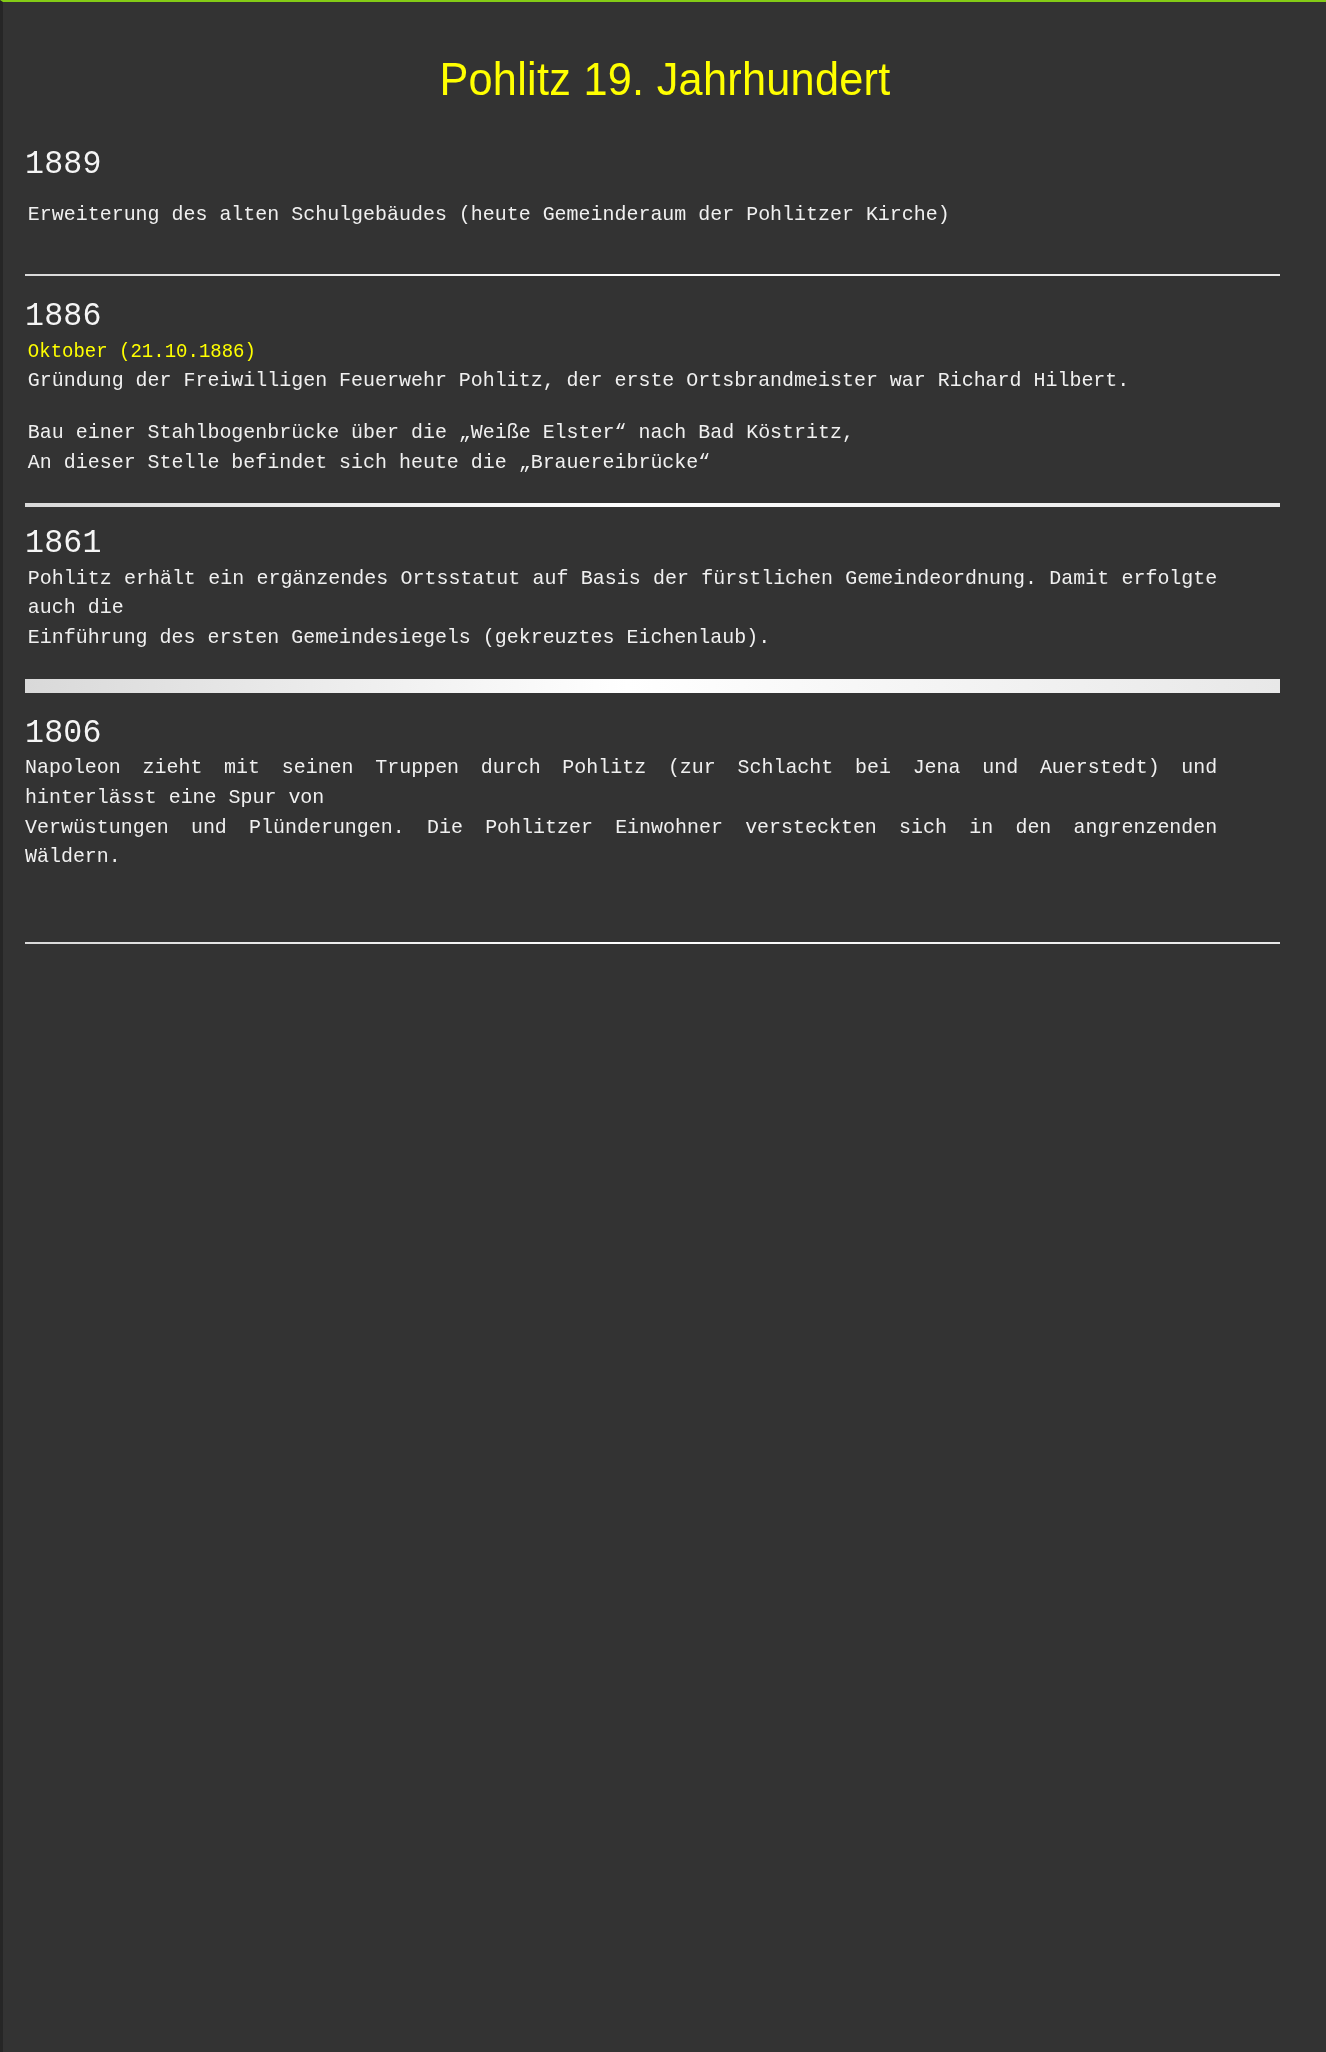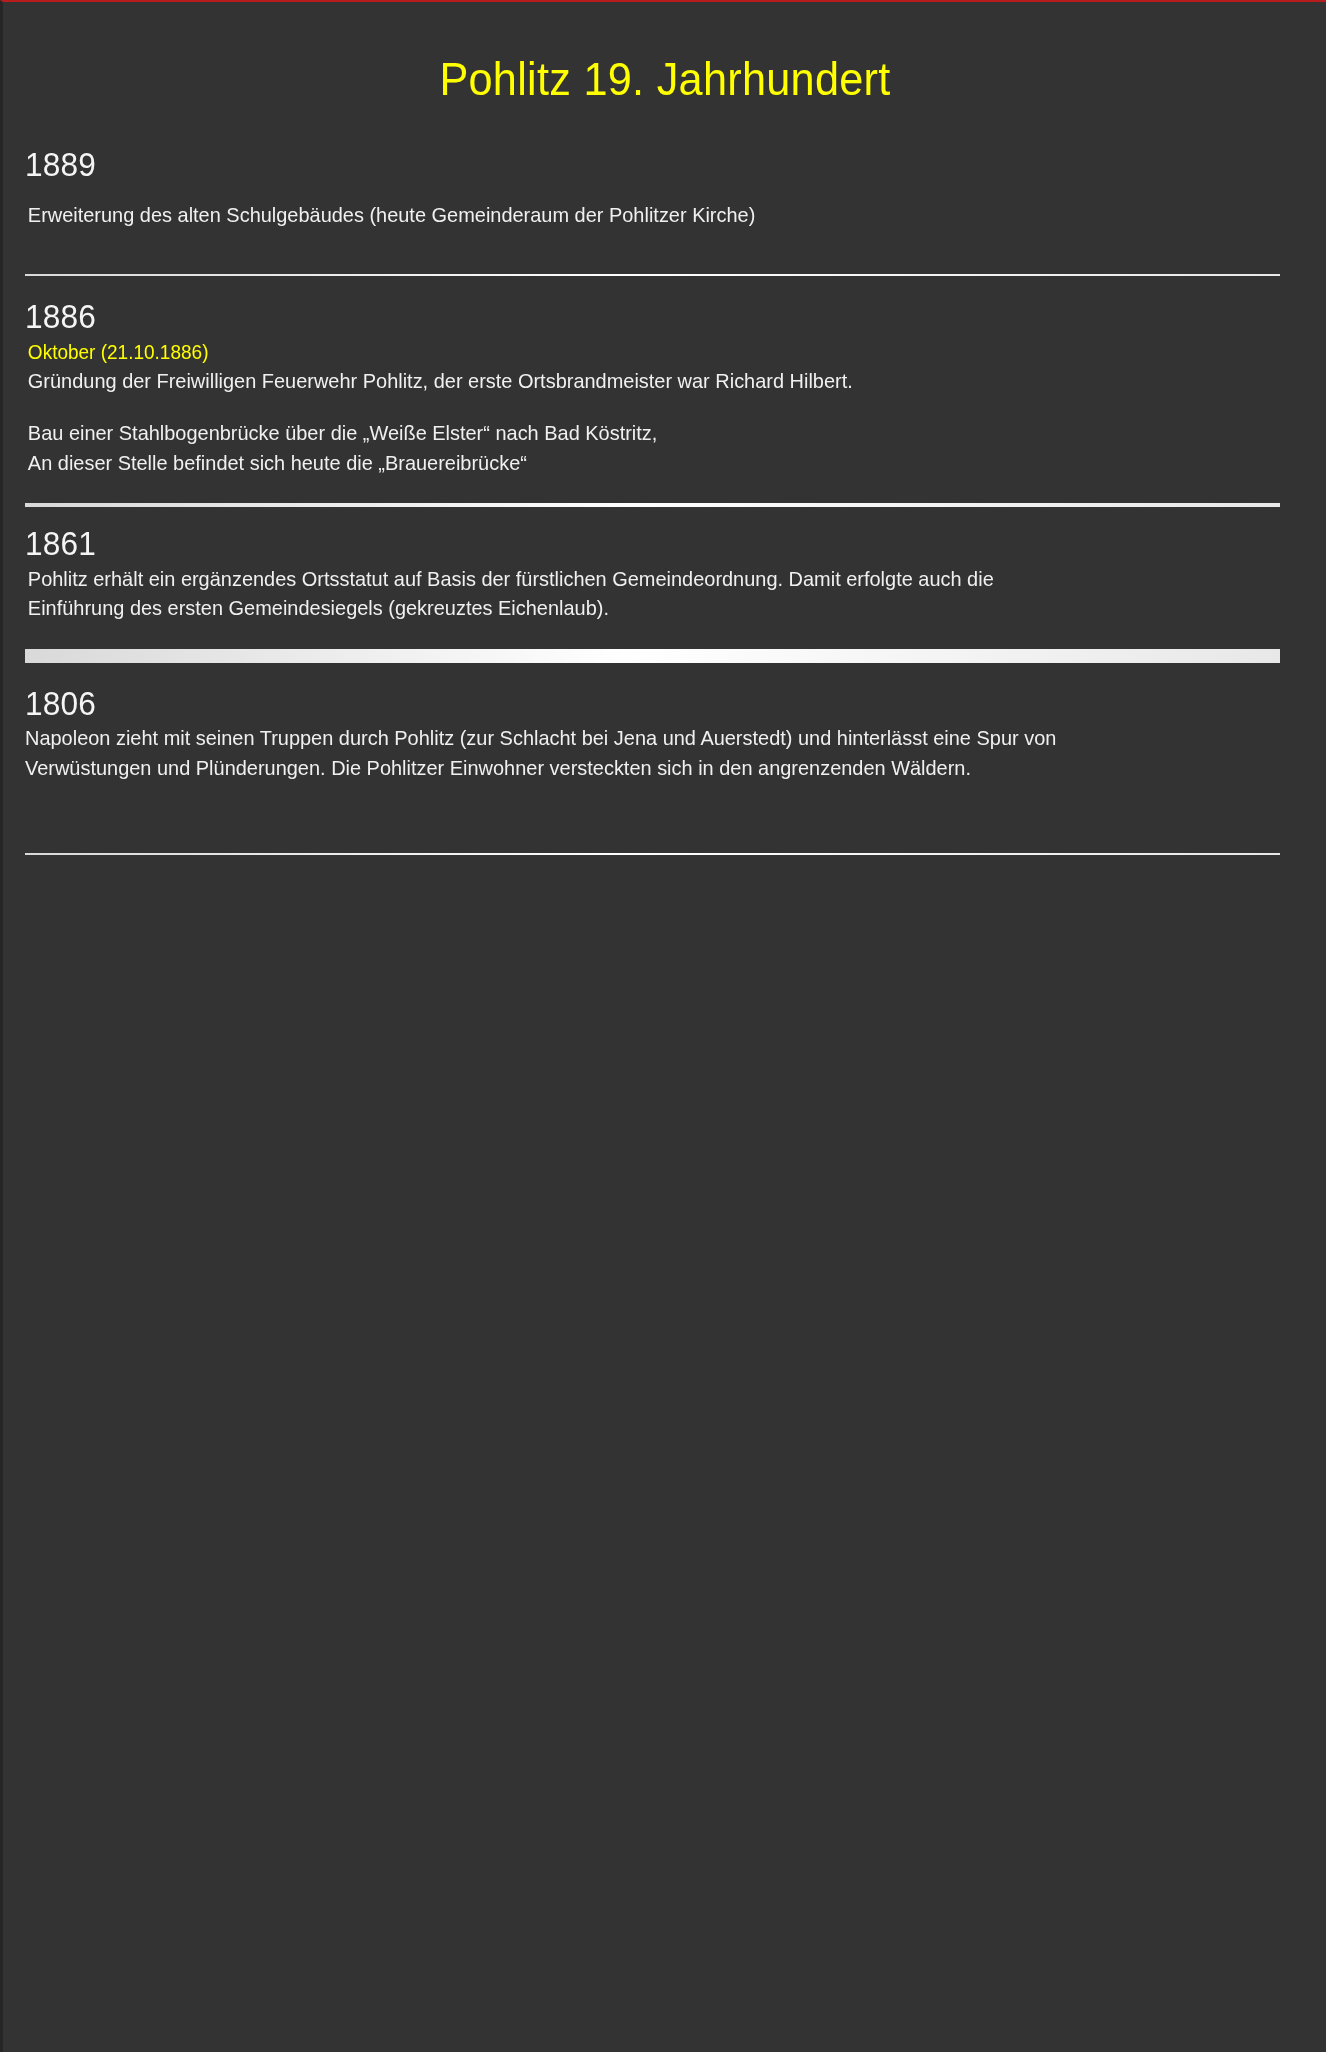--- a/index.html
+++ b/index.html
@@ -18,21 +18,21 @@
     -webkit-font-smoothing: antialiased;
   }
 
   .page {
     position: relative;
     width: 1326px;
     height: 2052px;
     background: #333333;
     box-sizing: border-box;
     border-left: 3px solid #262626;
-    border-top: 2px solid #b91c1c;
+    border-top: 2px solid #84cc16;
   }
 
   
   .title-bar {
     width: 100%;
     text-align: center;
     padding-top: 22px;
     padding-bottom: 10px;
   }
   .page-title {
@@ -46,20 +46,21 @@
     transform-origin: center center;
   }
 
   
   .timeline {
     padding: 0 46px 0 22px;
   }
 
   .entry {
     position: relative;
+    font-family: Liberation Mono, monospace;
   }
 
   .year {
     font-size: 34px;
     line-height: 1.18;
     font-weight: 400;
     color: #f5f5f5;
     letter-spacing: 0.2px;
     margin: 0;
     padding: 0;

